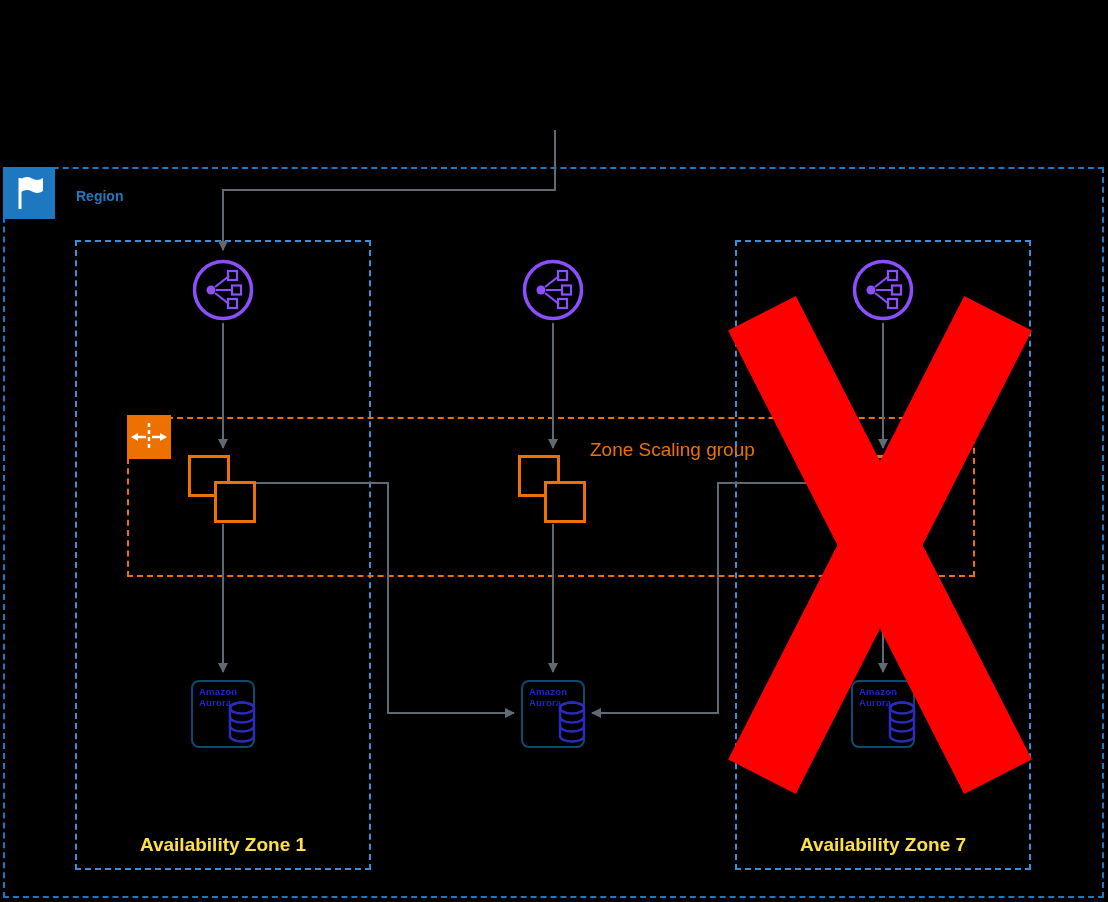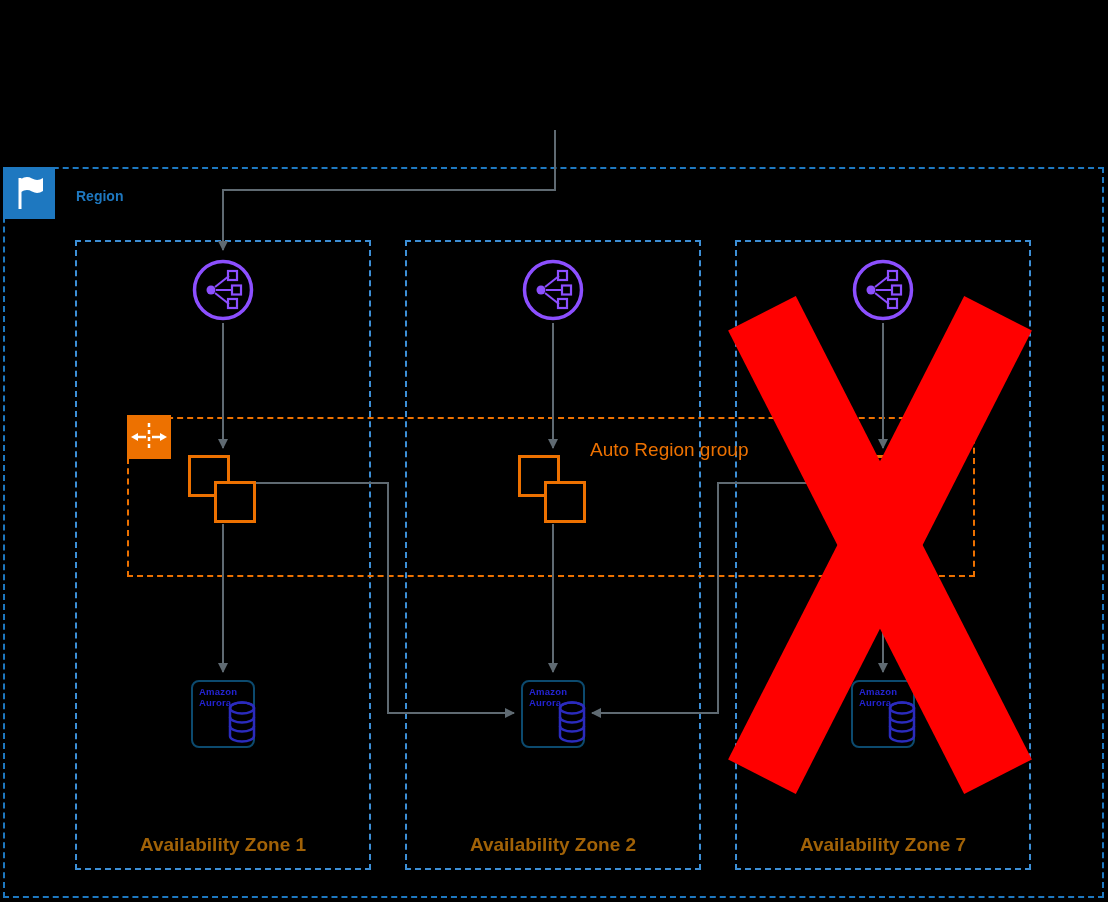--- a/index.html
+++ b/index.html
@@ -15,21 +15,21 @@
   .region-box { position:absolute; left:3px; top:167px; width:1101px; height:731px;
                 border:2px dashed #1E78C0; }
   .region-icon { position:absolute; left:3px; top:167px; width:52px; height:52px;
                  background:#1E78C0; display:flex; align-items:center; justify-content:center; }
   .region-label { position:absolute; left:76px; top:188px; font-size:14px; font-weight:700; color:#1E78C0; }
 
   
   .az-box { position:absolute; top:240px; width:296px; height:630px; border:2px dashed #3D8FD6; }
   .az1 { left:75px; } .az2 { left:405px; } .az3 { left:735px; }
   .az-label { position:absolute; bottom:12px; left:0; width:100%; text-align:center;
-              font-size:19px; font-weight:700; color:#a16207; }
+              font-size:19px; font-weight:700; color:#fde047; }
 
   
   .asg-box { position:absolute; left:127px; top:417px; width:848px; height:160px;
              border:2px dashed #ED7100; }
   .asg-icon { position:absolute; left:127px; top:415px; width:44px; height:44px; background:#ED7100;
               display:flex; align-items:center; justify-content:center; }
   .asg-label { position:absolute; left:590px; top:439px; font-size:19px; color:#ED7100; }
 
   
   .lb-icon { position:absolute; top:258px; width:64px; height:64px; }
@@ -58,23 +58,20 @@
 </head>
 <body>
 
 <div id="canvas">
 
   <div class="region-box"></div>
 
   <div class="az-box az1">
     <div class="az-label">Availability Zone 1</div>
   </div>
-  <div class="az-box az2">
-    <div class="az-label">Availability Zone 2</div>
-  </div>
   <div class="az-box az3">
     <div class="az-label">Availability Zone 7</div>
   </div>
 
   <div class="asg-box"></div>
 
   <svg id="connectors" viewBox="0 0 1108 902" fill="none" stroke="#5F6A72" stroke-width="2">
     <defs>
       <marker id="ah" markerUnits="userSpaceOnUse" markerWidth="12" markerHeight="12" refX="9" refY="5" orient="auto">
         <path d="M0,0 L10,5 L0,10 Z" fill="#5F6A72" stroke="none"></path>
@@ -105,21 +102,21 @@
 
   <div class="asg-icon">
     <svg width="44" height="44" viewBox="0 0 44 44">
       <line x1="22" y1="8" x2="22" y2="36" stroke="#FFFFFF" stroke-width="2.5" stroke-dasharray="4 3"></line>
       <line x1="19" y1="22" x2="10" y2="22" stroke="#FFFFFF" stroke-width="2.5"></line>
       <path d="M11 18 L4 22 L11 26 Z" fill="#FFFFFF"></path>
       <line x1="25" y1="22" x2="34" y2="22" stroke="#FFFFFF" stroke-width="2.5"></line>
       <path d="M33 18 L40 22 L33 26 Z" fill="#FFFFFF"></path>
     </svg>
   </div>
-  <div class="asg-label">Auto Region group</div>
+  <div class="asg-label">Zone Scaling group</div>
 
   <div class="lb-icon lb1">
     <svg width="64" height="64" viewBox="0 0 64 64" fill="none" stroke="#8C4FFF">
       <circle cx="32" cy="32" r="28.5" stroke-width="3.5"></circle>
       <circle cx="20" cy="32" r="4.5" fill="#8C4FFF" stroke="none"></circle>
       <line x1="24" y1="29" x2="38" y2="18" stroke-width="2"></line>
       <line x1="25" y1="32" x2="42" y2="32" stroke-width="2"></line>
       <line x1="24" y1="35" x2="38" y2="46" stroke-width="2"></line>
       <rect x="37" y="13" width="9" height="9" stroke-width="2.2"></rect>
       <rect x="41" y="27.5" width="9" height="9" stroke-width="2.2"></rect>

